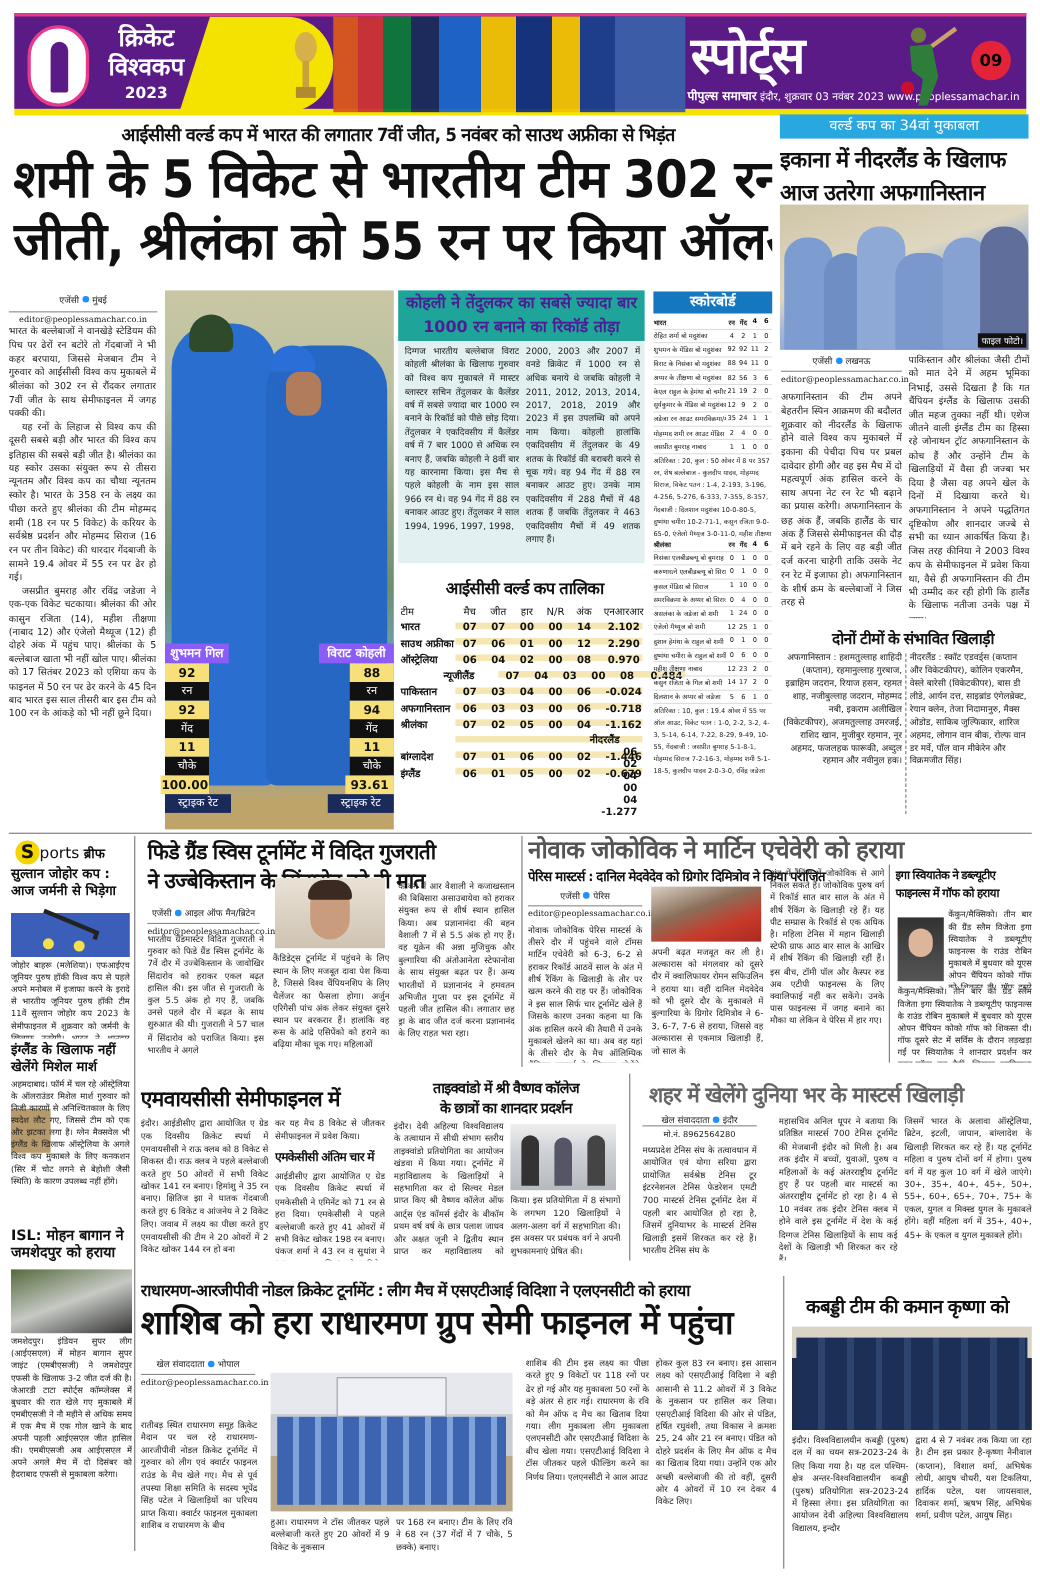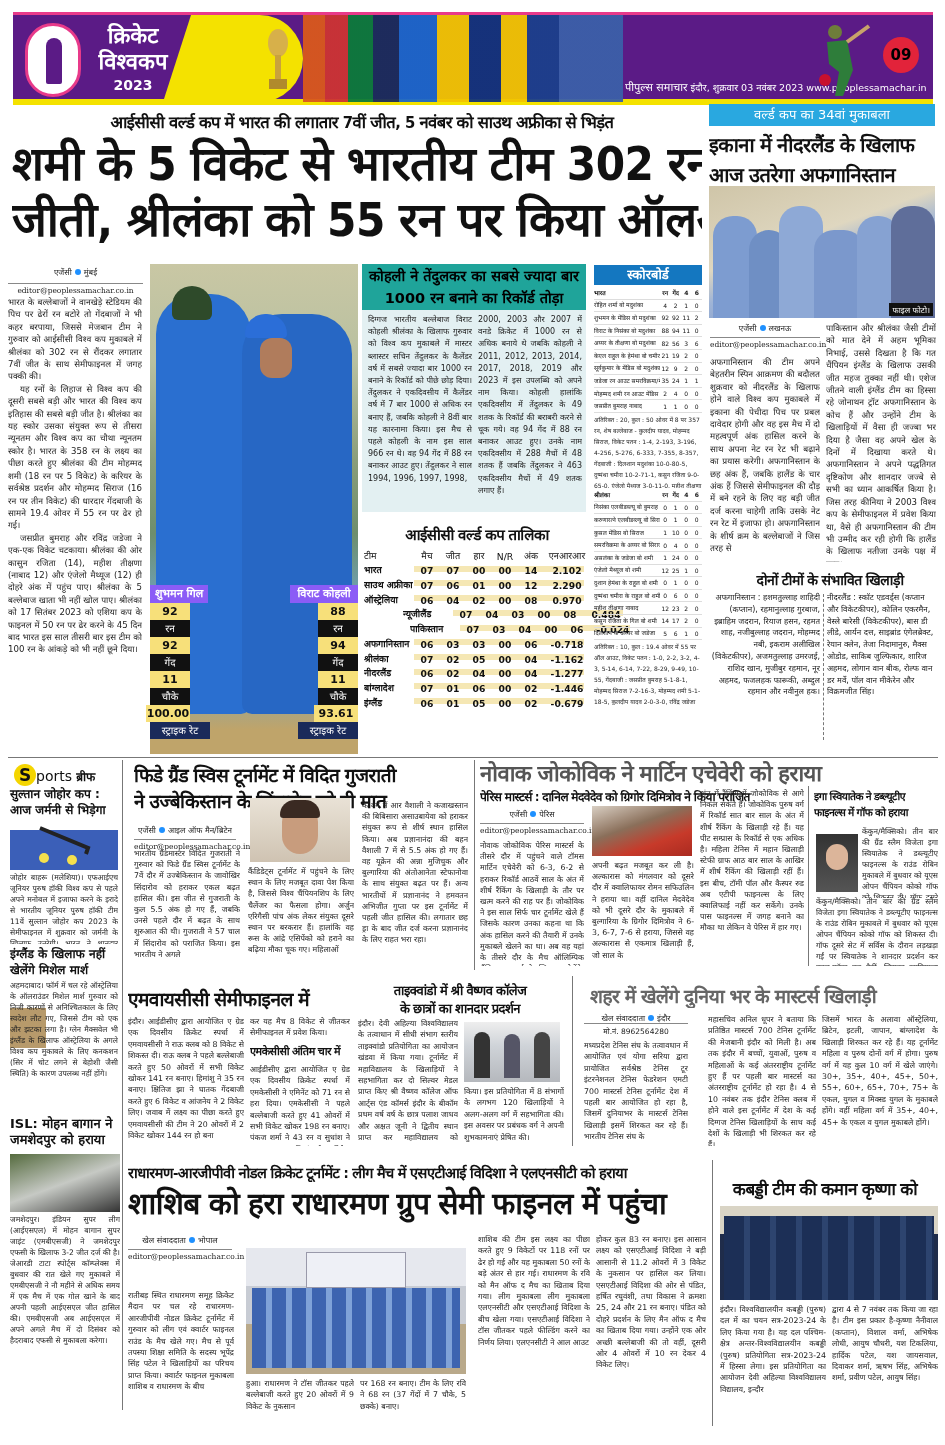--- a/index.html
+++ b/index.html
@@ -35,21 +35,21 @@
 #afg-photo{left:709px;top:186px;width:226px;height:132px;background:linear-gradient(160deg,#cfc5a8,#dfd7c0 40%,#9fb4d6 55%,#7e98c6 80%,#6a6a5a)}
 
 #ind-photo{left:150px;top:264px;width:208px;height:490px;background:linear-gradient(180deg,#c9c7a4 0%,#b8c0a0 20%,#8a9d7a 40%,#6e8e6c 55%,#6fa3c0 70%,#70a6c2 80%,#bfa46a 95%)}
 .player{position:absolute;border-radius:40px 40px 10px 10px;background:#2a6fd0}
 
 .stat-name{position:absolute;height:18px;background:#8b5cf6;color:#fff;font-size:11px;font-weight:bold;text-align:center;line-height:18px}
 .stat-val{position:absolute;height:17px;background:#f7e07a;color:#111;font-size:11px;font-weight:bold;text-align:center;line-height:17px}
 .stat-lbl{position:absolute;height:17px;background:#111;color:#fff;font-size:10px;text-align:center;line-height:17px}
 
 #kohli-box{left:362px;top:264px;width:224px;height:248px;background:#e3f0f2}
-#kohli-head{left:362px;top:264px;width:224px;height:46px;background:#1fa49a;color:#000000;font-size:14.5px;font-weight:bold;line-height:22px;text-align:center;padding-top:1px}
+#kohli-head{left:362px;top:264px;width:224px;height:46px;background:#1fa49a;color:#4c1d95;font-size:14.5px;font-weight:bold;line-height:22px;text-align:center;padding-top:1px}
 
 #pt-title{left:372px;top:524px;width:210px;font-size:15px;text-align:center}
 .pt-row{position:absolute;left:364px;width:222px;height:14.7px;font-size:9.2px;font-weight:bold;display:flex;align-items:flex-end}
 .pt-row.hdr{font-weight:normal}
 .pt-row .c{flex:none}
 .pt-row .team{width:50px;overflow:hidden;white-space:nowrap}
 .pt-row .num{width:26px;text-align:center}
 .pt-row .nrr{width:46px;text-align:center}
 .pt-row .bar{position:absolute;left:50px;right:2px;top:4px;height:6px;background:#f5e7b4;z-index:-1}
 
@@ -76,22 +76,23 @@
     </div>
   <div id="wc-title" class="abs">क्रिकेट विश्वकप</div>
   <div id="wc-year" class="abs">2023</div>
   <div id="yellow-swoosh" class="abs"></div>
   <svg id="trophy" class="abs" viewBox="0 0 30 70">
     <ellipse cx="15" cy="18" rx="10" ry="14" fill="#d7b04a"></ellipse>
     <rect x="12" y="30" width="6" height="24" fill="#c9a23c"></rect>
     <rect x="6" y="54" width="18" height="10" fill="#b08a2c"></rect>
   </svg>
   <div id="players" class="abs"></div>
+  <div id="sports-title" class="abs">स्पोर्ट्स</div>
   <div id="paper-line" class="abs">
-    <span style="font-weight:normal;font-size:11px">पीपुल्स समाचार</span>
+    <span style="font-weight:bold;font-size:11px">पीपुल्स समाचार</span>
     <span>इंदौर, शुक्रवार 03 नवंबर 2023</span>
     <span>www.peoplessamachar.in</span>
   </div>
   <svg id="batsman" class="abs" viewBox="0 0 60 78">
     <circle cx="22" cy="12" r="7" fill="#6e7d3a"></circle>
     <path d="M14 22 L34 20 L40 50 L30 76 L22 76 L26 52 L16 44 Z" fill="#2e7d3a"></path>
     <path d="M34 22 L56 6" stroke="#c8a36a" stroke-width="4"></path>
     <circle cx="12" cy="60" r="6" fill="#c8102e"></circle>
   </svg>
   <div id="page-no" class="abs">09</div>
@@ -188,21 +189,21 @@
     <div class="pt-row" style="top: 605.8px; margin-left: 39px;">
       <div class="bar"></div>
       <span class="c team">न्यूजीलैंड</span>
       <span class="c num">07</span>
       <span class="c num">04</span>
       <span class="c num">03</span>
       <span class="c num">00</span>
       <span class="c num">08</span>
       <span class="c nrr">0.484</span>
     </div>
-    <div class="pt-row" style="top: 620.5px; margin-left: 46px;">
+    <div class="pt-row" style="top: 620.5px;">
       <div class="bar"></div>
       <span class="c team">पाकिस्तान</span>
       <span class="c num">07</span>
       <span class="c num">03</span>
       <span class="c num">04</span>
       <span class="c num">00</span>
       <span class="c num">06</span>
       <span class="c nrr">-0.024</span>
     </div>
     <div class="pt-row" style="top: 635.2px;">
@@ -218,21 +219,21 @@
     <div class="pt-row" style="top: 649.9px;">
       <div class="bar"></div>
       <span class="c team">श्रीलंका</span>
       <span class="c num">07</span>
       <span class="c num">02</span>
       <span class="c num">05</span>
       <span class="c num">00</span>
       <span class="c num">04</span>
       <span class="c nrr">-1.162</span>
     </div>
-    <div class="pt-row" style="top: 664.6px;">
+    <div class="pt-row" style="top: 664.6px; flex-direction: column;">
       <div class="bar"></div>
       <span class="c team">नीदरलैंड</span>
       <span class="c num">06</span>
       <span class="c num">02</span>
       <span class="c num">04</span>
       <span class="c num">00</span>
       <span class="c num">04</span>
       <span class="c nrr">-1.277</span>
     </div>
     <div class="pt-row" style="top: 679.3px;">

